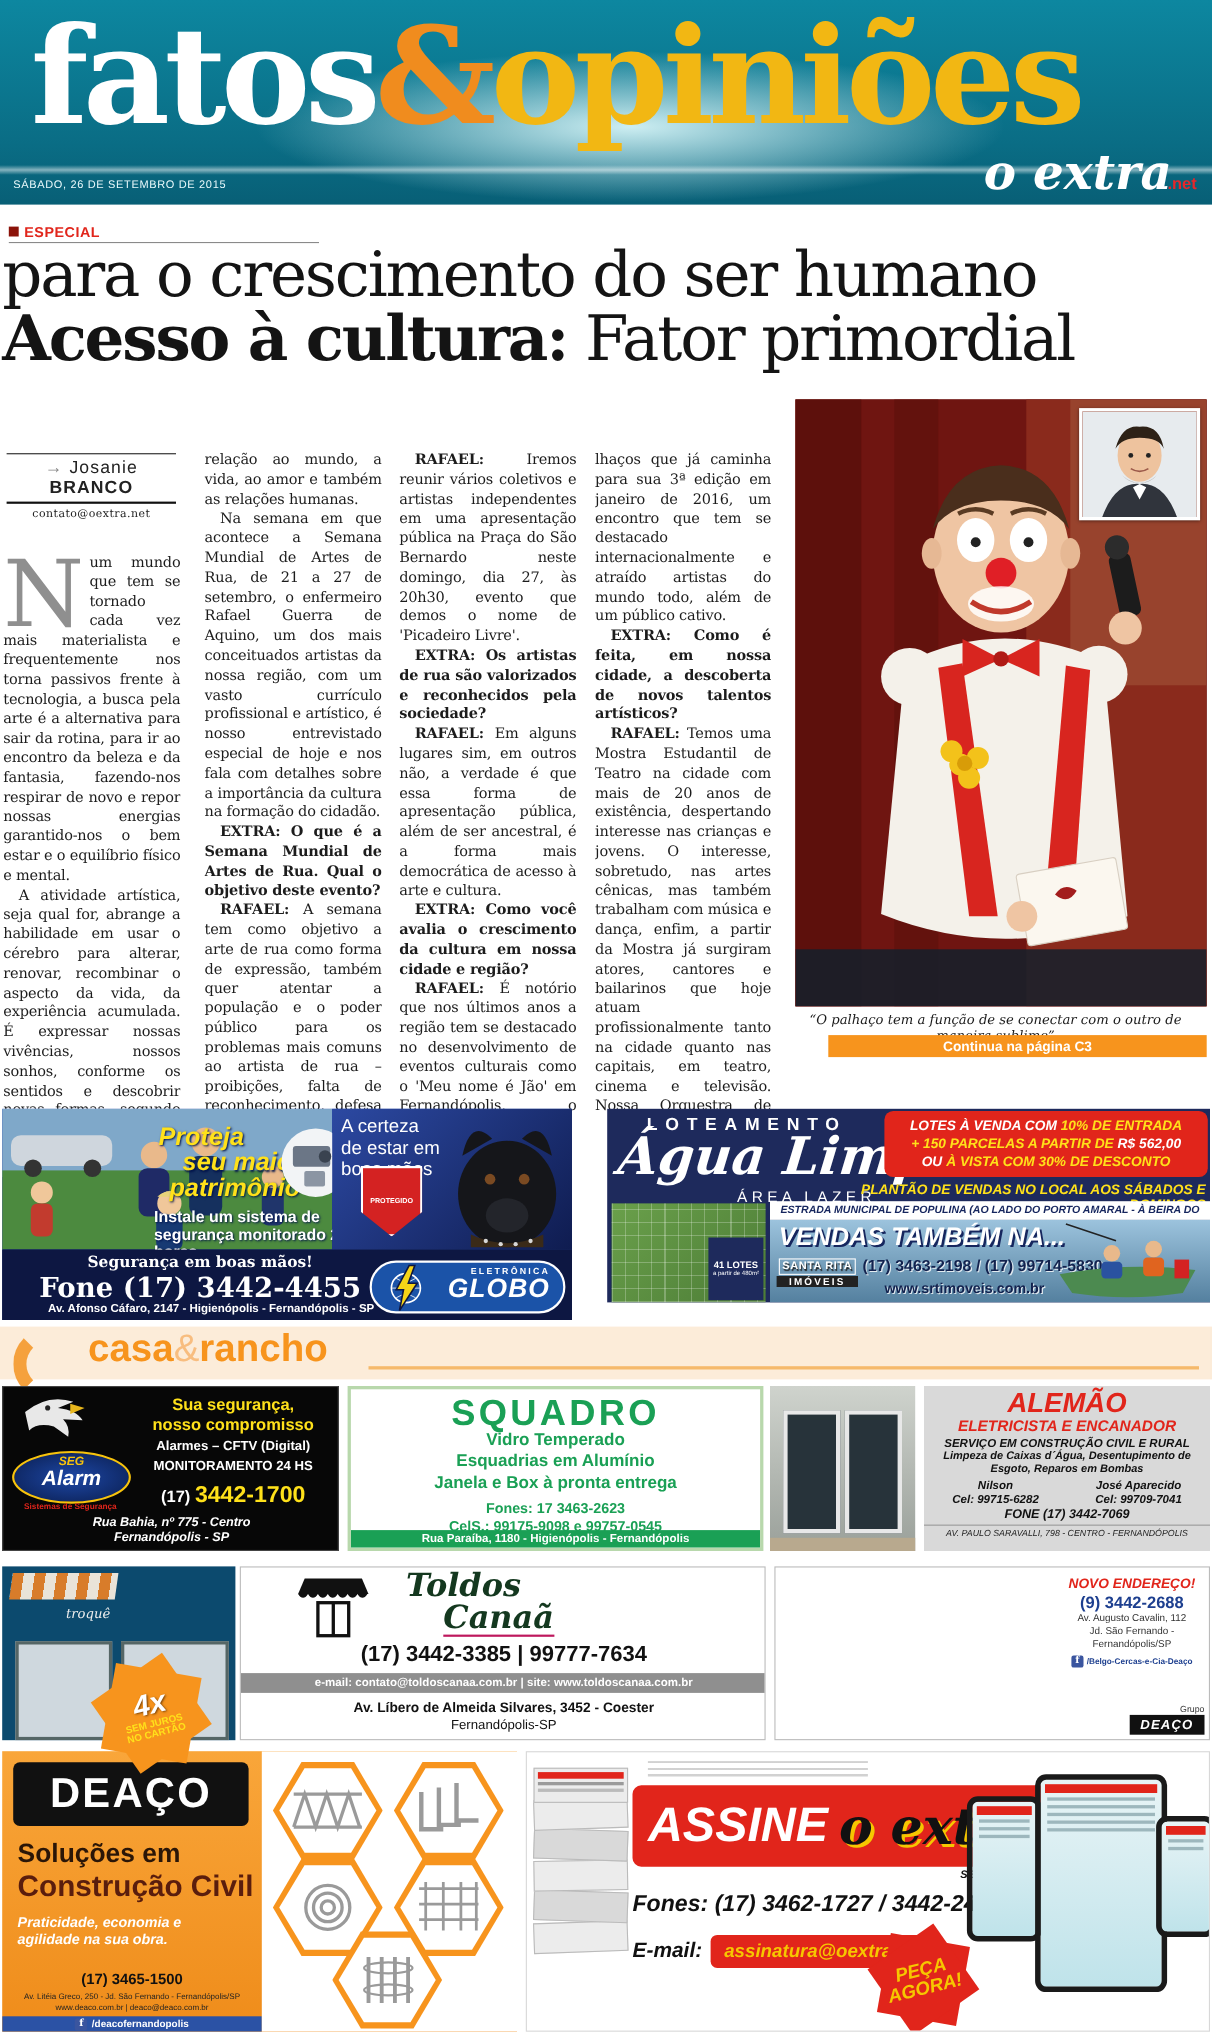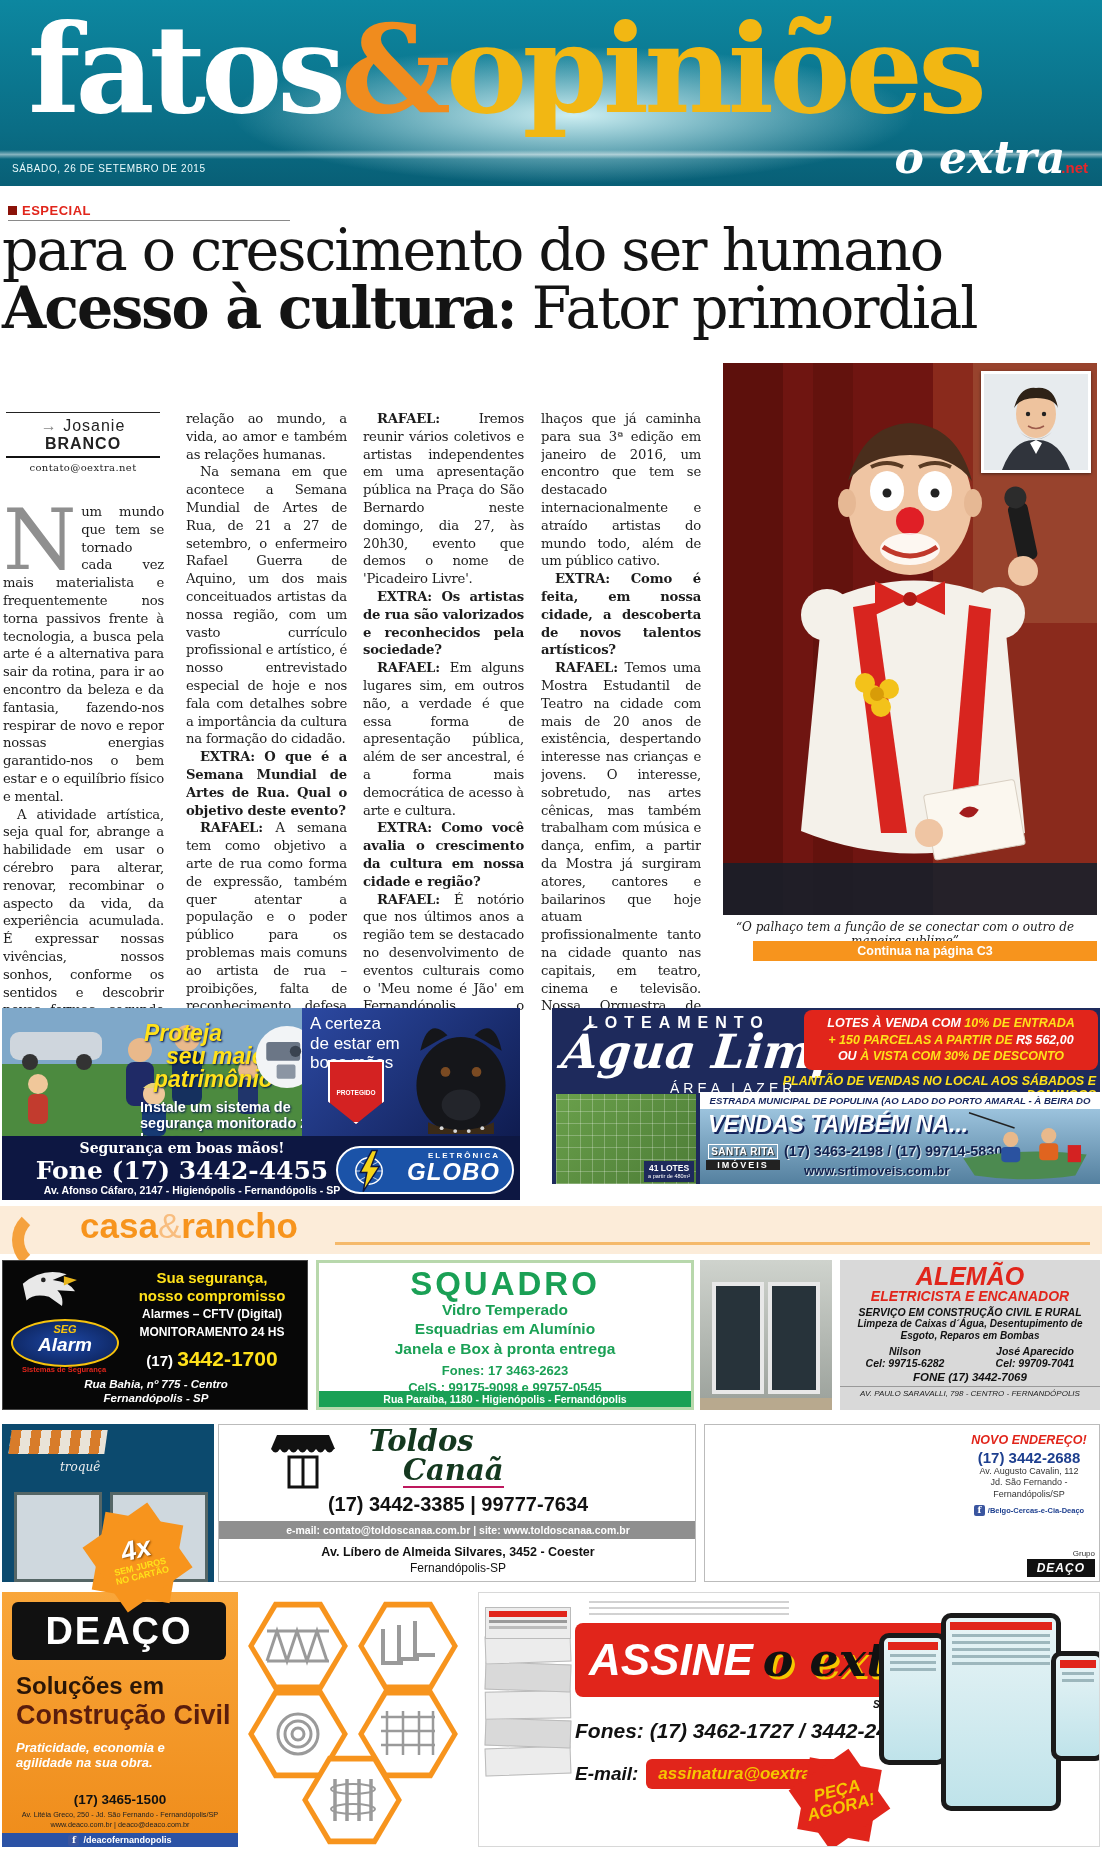--- a/index.html
+++ b/index.html
@@ -92,21 +92,21 @@
   .a-red .y{color:#ffe11a}
   .a-plantao{position:absolute;left:200px;top:66px;width:344px;text-align:right;color:#ffe11a;
              font-weight:bold;font-style:italic;font-size:12.5px}
   .a-road{position:absolute;left:148px;top:84px;width:400px;height:17px;background:#fff;color:#16265e;
           font-weight:bold;font-style:italic;font-size:9.6px;text-align:center;line-height:17px}
   .a-map{position:absolute;left:4px;top:86px;width:140px;height:90px;
          background:linear-gradient(135deg,#6aa04b,#4c7c36);
          background-image:repeating-linear-gradient(0deg,rgba(255,255,255,.25) 0 1px,transparent 1px 12px),
                           repeating-linear-gradient(90deg,rgba(255,255,255,.25) 0 1px,transparent 1px 12px),
                           linear-gradient(135deg,#6aa04b,#4c7c36)}
-  .a-lots{position:absolute;right:2px;bottom:2px;background:#1e2a5c;color:#fff;padding:2px 4px;
+  .a-lots{position:absolute;right:2px;bottom:2px;background:#1e2a5c;color:#fff;padding:20px 4px;
           font-size:8.5px;font-weight:bold;text-align:center;line-height:1.2}
   .a-lots small{font-size:5.5px;font-weight:normal;display:block}
   .a-water{position:absolute;left:148px;top:101px;width:400px;height:75px;
            background:linear-gradient(#9cc3dd,#54809f)}
   .a-vendas{position:absolute;left:8px;top:2px;color:#fff;font-weight:bold;font-style:italic;font-size:23px;
             text-shadow:2px 2px 0 #16265e;white-space:nowrap}
   .a-srt{position:absolute;left:6px;top:32px;width:74px;color:#fff;text-align:center;font-weight:bold;
          text-shadow:1px 1px 1px #222}
   .a-srt .r1{font-size:10px;letter-spacing:.5px;border:1px solid #fff;padding:1px 2px}
   .a-srt .r2{font-size:9px;letter-spacing:2px;background:#222;display:block;margin-top:1px}
@@ -545,21 +545,21 @@
     <div class="t-name"><span>Toldos</span><span class="n2">Canaã</span></div>
     <div class="t-ph">(17) 3442-3385 | 99777-7634</div>
     <div class="t-bar">e-mail: contato@toldoscanaa.com.br | site: www.toldoscanaa.com.br</div>
     <div class="t-a1">Av. Líbero de Almeida Silvares, 3452 - Coester</div>
     <div class="t-a2">Fernandópolis-SP</div>
   </div>
 
   <div class="ad-cercas">
     <div class="c-right">
       <div class="c-novo">NOVO ENDEREÇO!</div>
-      <div class="c-phone">(17) 3442-2688</div>
+      <div class="c-phone">(9) 3442-2688</div>
       <div class="c-a">Av. Augusto Cavalin, 112</div>
       <div class="c-a">Jd. São Fernando - Fernandópolis/SP</div>
       <div class="c-fb">
           <span class="fbic">f</span>
           <span>/Belgo-Cercas-e-Cia-Deaço</span>
         </div>
       <div class="c-grupo"><span>Grupo</span><br><span class="bx">DEAÇO</span></div>
     </div>
   </div>
 

